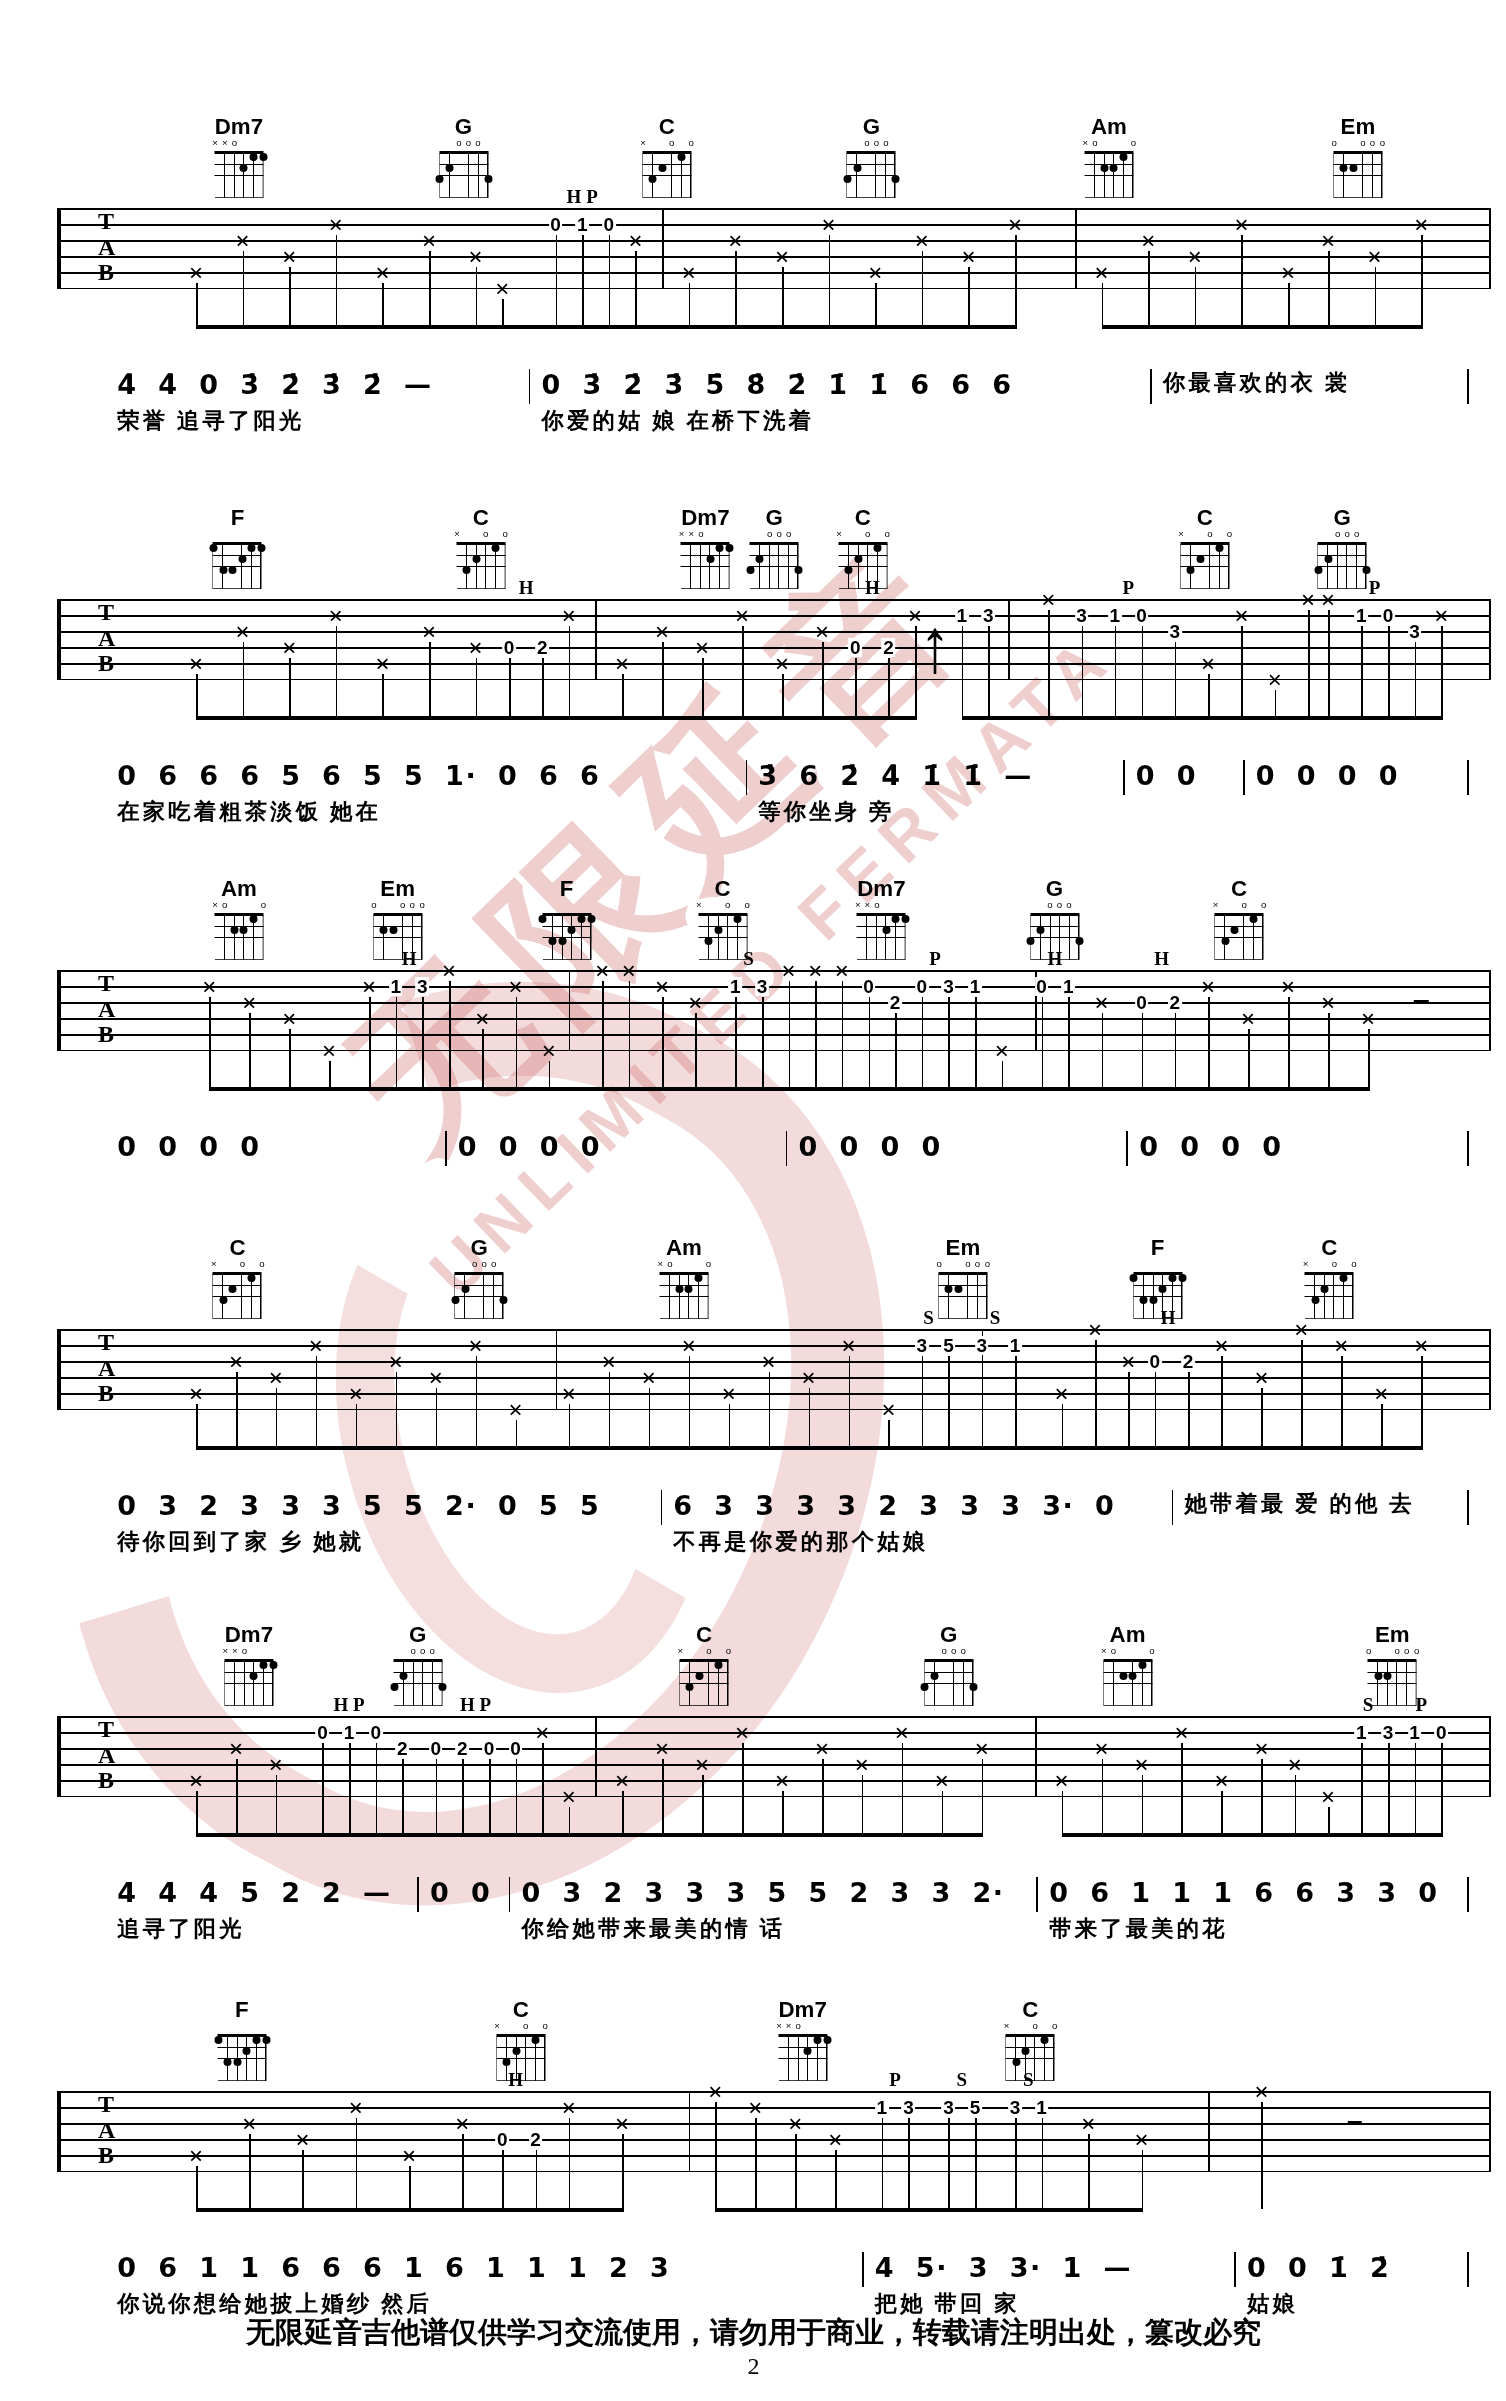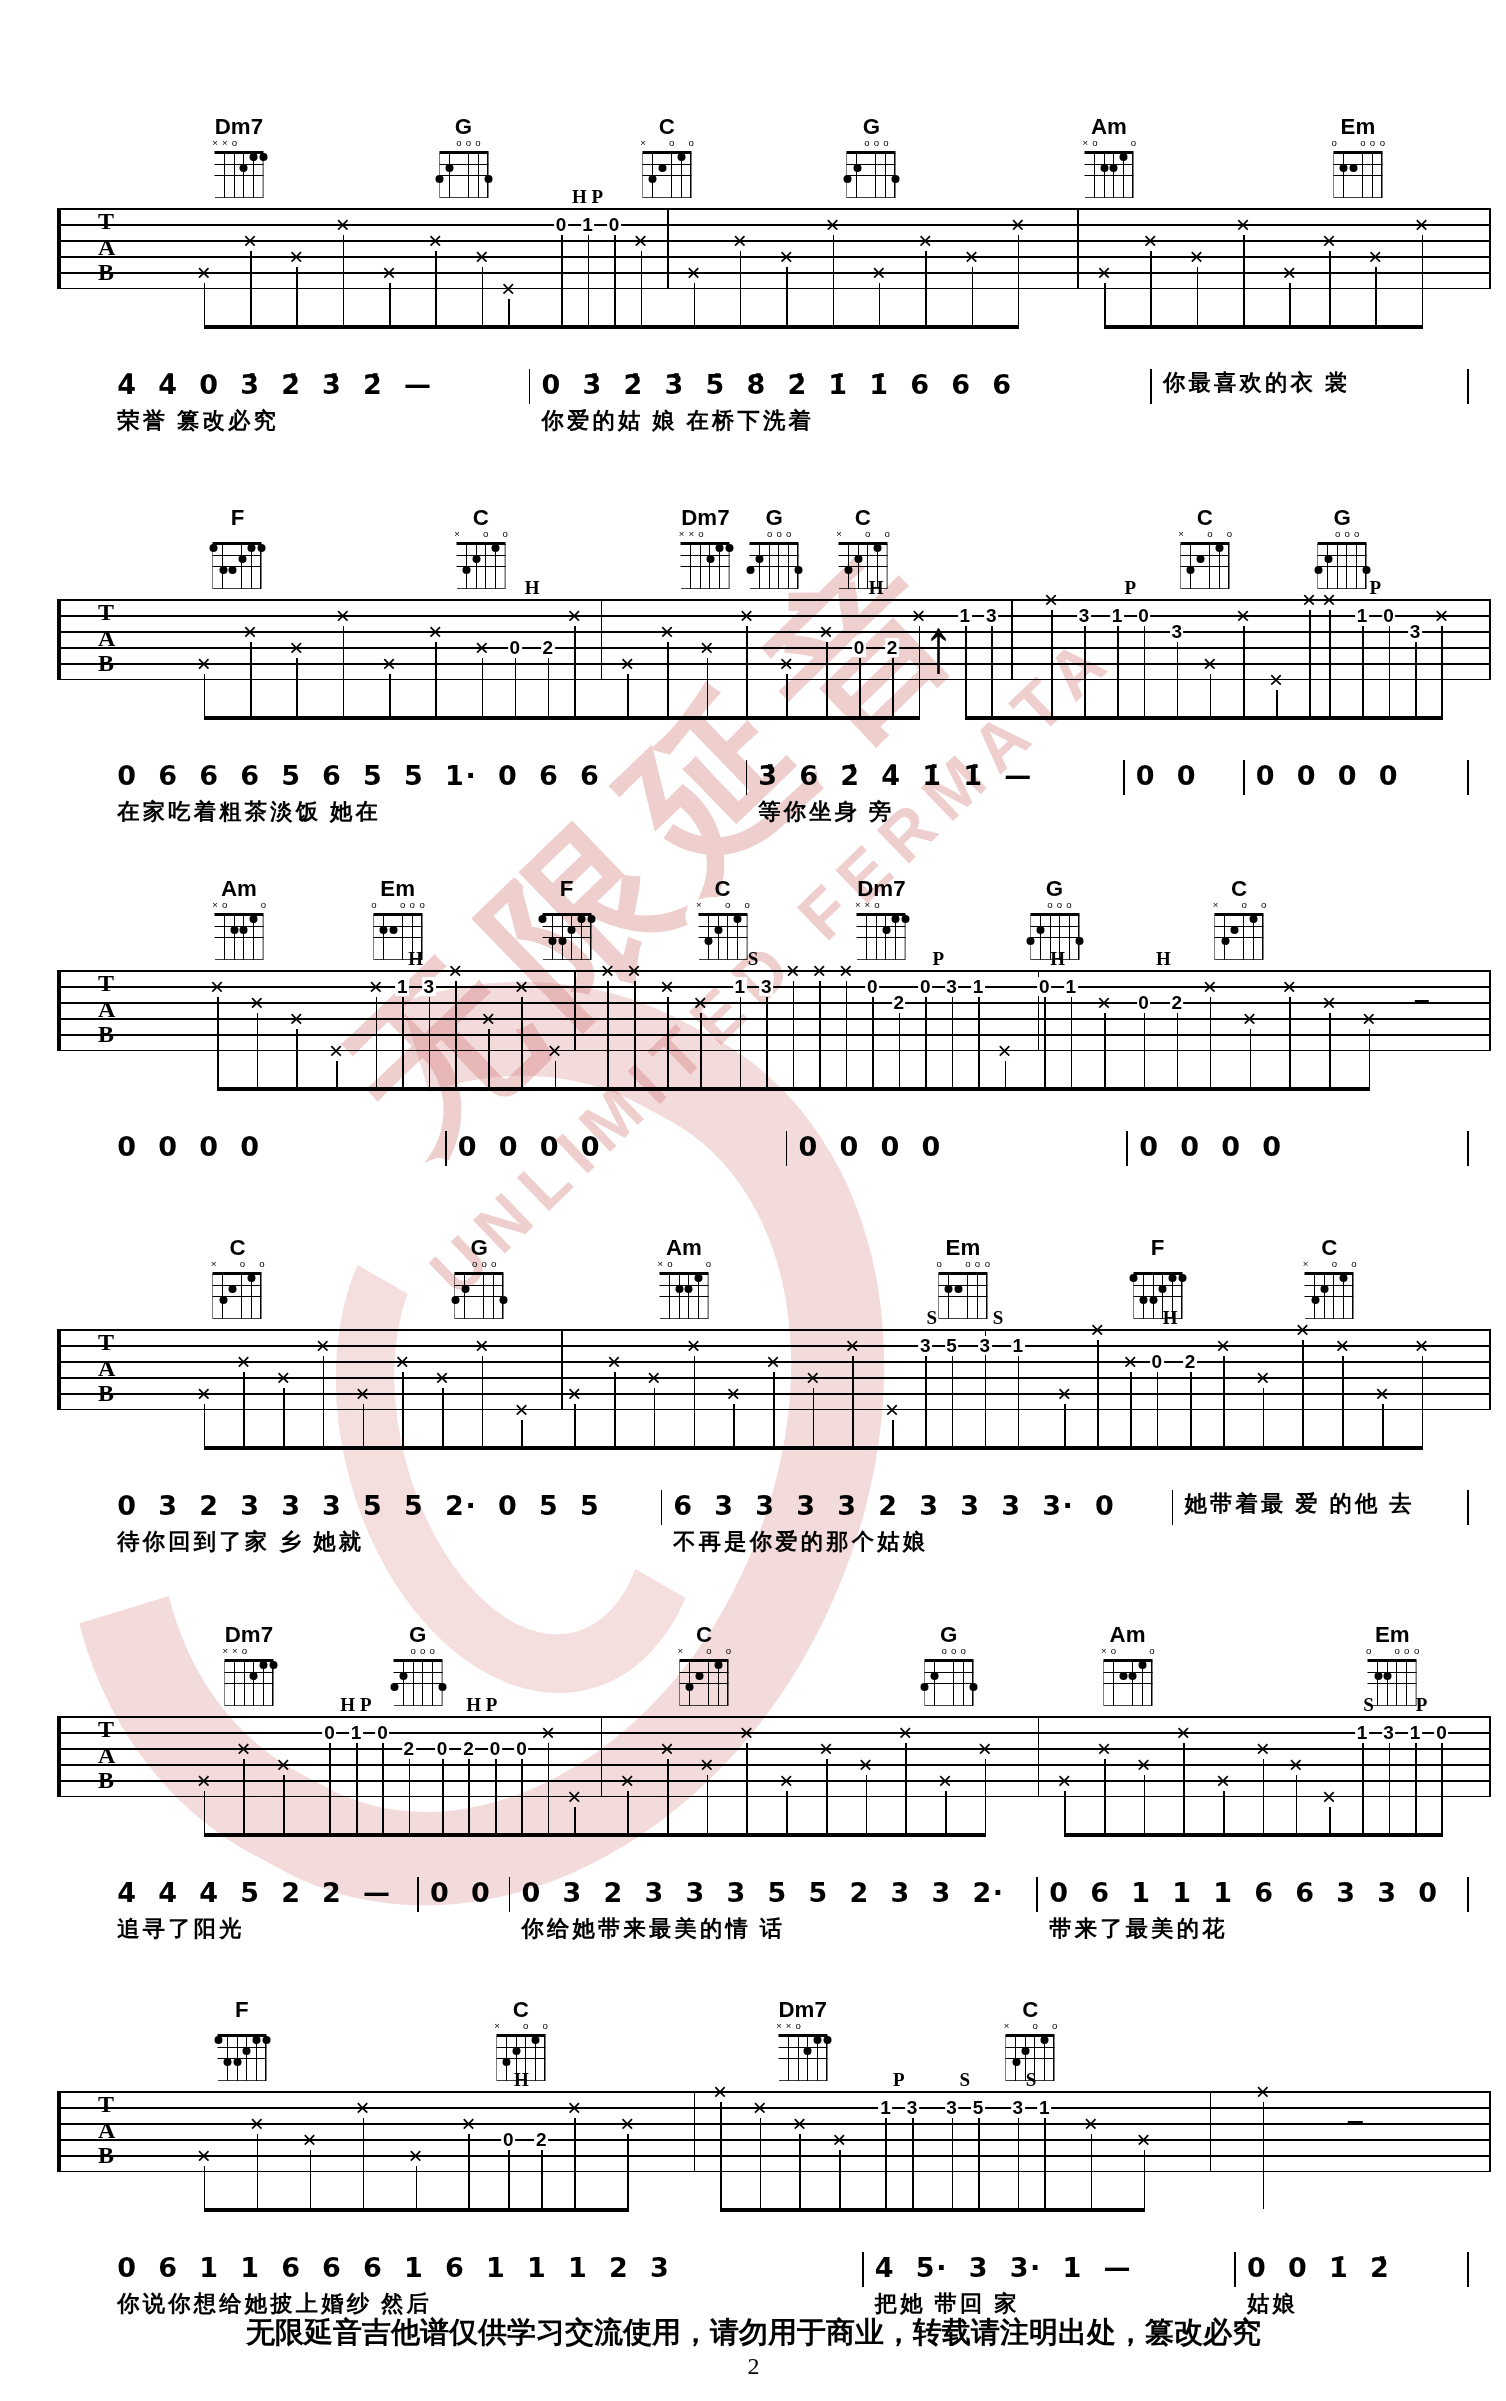--- a/index.html
+++ b/index.html
@@ -32,21 +32,21 @@
   .cd-dot{position:absolute;width:8px;height:8px;border-radius:50%;background:#000;}
   .cd-mark{position:absolute;top:-12.8px;font-size:9.6px;line-height:9.6px;transform:translateX(-50%);}
   
   .staff{position:absolute;left:0;top:96px;width:100%;height:81px;
     background:repeating-linear-gradient(to bottom,#000 0 1.6px,transparent 1.6px 16px);}
   .staff-left{position:absolute;left:-3.2px;top:0;width:4px;height:81px;background:#000;}
   .staff-right{position:absolute;right:0;top:0;width:1.6px;height:81px;background:#000;}
   .tabletters{position:absolute;left:38px;top:94px;width:24px;font-family:"Liberation Serif",serif;
     font-size:24px;font-weight:bold;z-index:2;}
   .tabletters div{position:absolute;left:0;line-height:24px;}
-  .inner{position:absolute;left:104px;right:3.2px;top:96px;height:144px;text-align:center;}
+  .inner{position:absolute;left:96px;right:3.2px;top:96px;height:144px;text-align:center;}
   .bar{position:absolute;top:0;width:1.6px;height:81px;background:#000;}
   .ev{position:absolute;transform:translateX(-50%);z-index:2;}
   .ev-x{font-size:24px;line-height:24px;margin-top:-12px;}
   .ev-n{font-size:19px;line-height:19px;margin-top:-9.6px;background:#fff;padding:0 1.6px;font-weight:bold;}
   .ev-dash{width:14.4px;height:4px;background:#000;margin-top:-1.6px;}
   .ev-arrow{font-size:62px;line-height:62px;margin-top:-4.8px;transform:translateX(-50%) scaleY(1.25);}
   .stem{position:absolute;width:1.6px;background:#000;z-index:1;}
   .beam{position:absolute;height:4px;background:#000;top:117px;z-index:1;}
   .mark{position:absolute;top:-22.3px;transform:translateX(-50%);font-size:19px;font-weight:bold;
     font-family:"Liberation Serif",serif;white-space:nowrap;z-index:3;}
@@ -221,21 +221,21 @@
           <div class="stem" style="left: 88%; top: 43px; height: 75px;"></div>
           <div class="ev ev-x" style="left: 91.5%; top: 49px;">×</div>
           <div class="stem" style="left: 91.5%; top: 59px; height: 59px;"></div>
           <div class="ev ev-x" style="left: 95%; top: 17px;">×</div>
           <div class="stem" style="left: 95%; top: 27px; height: 91px;"></div>
           <div class="beam" style="left: 71%; width: calc(24% + 1.6px);"></div>
         </div>
         <div class="vocal">
           <div class="vmeasure" style="flex-grow: 8;">
             <div class="vnotes">4̇ 4̇ 0 3̇ 2̇ 3̇ 2̇ —</div>
-            <div class="vlyric">荣誉  篡改必究</div>
+            <div class="vlyric">荣誉  追寻了阳光</div>
           </div>
           <div class="vmeasure" style="flex-grow: 12;">
             <div class="vnotes">0 3̇ 2̇ 3̇ 5̇ 8̇ 2̇ 1̇ 1̇ 6 6 6</div>
             <div class="vlyric">你爱的姑 娘  在桥下洗着</div>
           </div>
           <div class="vmeasure" style="flex-grow: 10;">
             <div class="vlyric">你最喜欢的衣 裳</div>
           </div>
         </div>
       </div>

